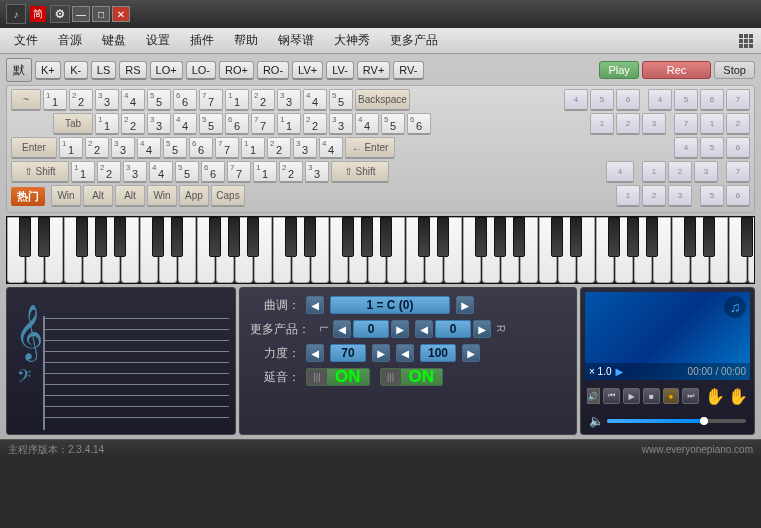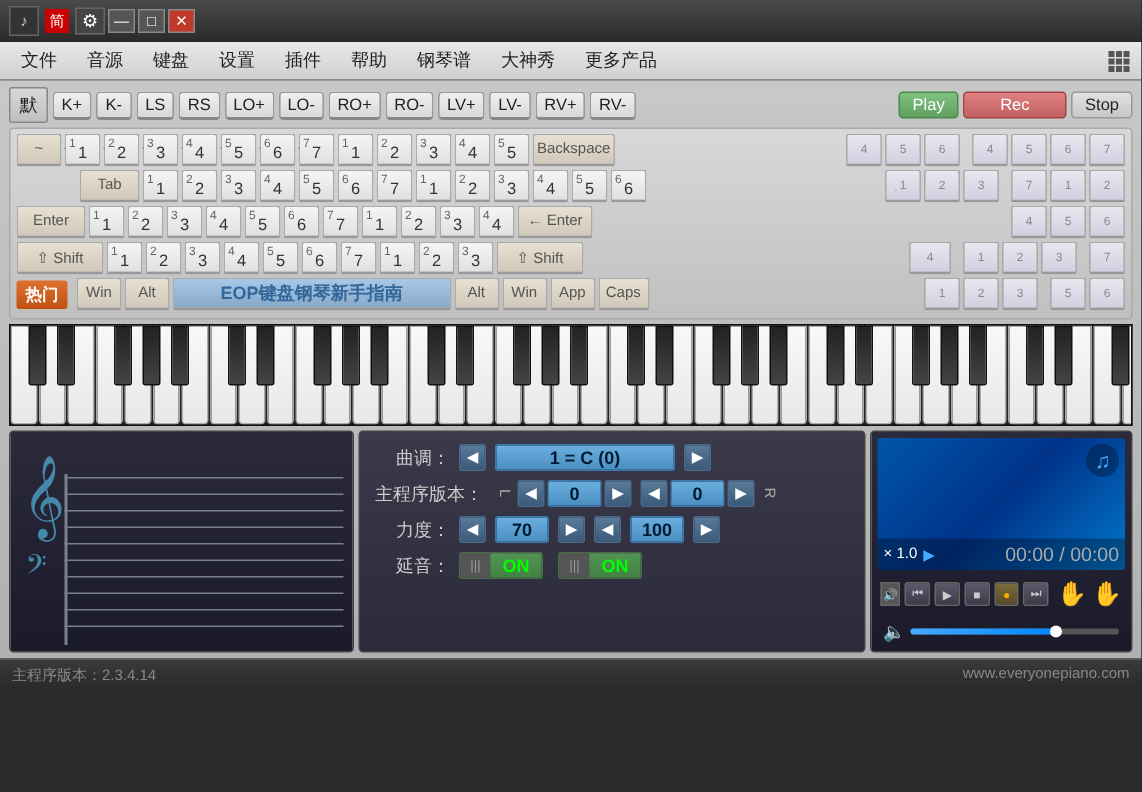--- a/index.html
+++ b/index.html
@@ -317,21 +317,21 @@
       display: flex; align-items: center; justify-content: center;
       font-size: 9px;
       color: #999;
     }
     .ctrl-toggle-on {
       background: linear-gradient(to bottom, #5a9a5a, #3a7a3a);
       padding: 0 8px;
       height: 28px;
       display: flex; align-items: center;
       color: #00ff00;
-      font-size: 12px;
+      font-size: 17px;
       font-weight: bold;
     }
     .left-right-label {
       writing-mode: vertical-rl;
       color: #aaa;
       font-size: 10px;
       margin: 0 2px;
     }
 
     
@@ -374,21 +374,21 @@
     .pb-label {
       color: white;
       font-size: 10px;
     }
     .pb-arrow {
       color: #4af;
       font-size: 10px;
     }
     .pb-time {
       color: #aaa;
-      font-size: 13px;
+      font-size: 10px;
       margin-left: auto;
     }
     #transport-bar {
       display: flex;
       align-items: center;
       gap: 3px;
       padding: 2px;
     }
     .transport-btn {
       width: 20px; height: 16px;
@@ -815,21 +815,20 @@
           <span style="font-size:8px;color:#888;">7</span>
         </div>
     </div>
 
     <div class="kb-row">
       <div class="hot-area">
         <div class="hot-label">热门</div>
       </div>
       <div class="key key-special" style="min-width:30px;margin-left:4px;">Win</div>
       <div class="key key-special" style="min-width:30px;">Alt</div>
-      <div class="key key-blue" style="flex:1;min-width:150px;font-size:12px;font-weight:bold;color:#336699;">EOP键盘钢琴新手指南</div>
       <div class="key key-special" style="min-width:30px;">Alt</div>
       <div class="key key-special" style="min-width:30px;">Win</div>
       <div class="key key-special" style="min-width:30px;">App</div>
       <div class="key key-special" style="min-width:34px;">Caps</div>
       <div style="flex:1;"></div>
       <div class="key-numpad">
           <span style="font-size:8px;color:#888;">1</span>
         </div>
       <div class="key-numpad">
           <span style="font-size:8px;color:#888;">2</span>
@@ -954,21 +953,21 @@
     <div id="controls-panel">
 
       <div class="ctrl-row">
         <div class="ctrl-label">曲调：</div>
         <div class="ctrl-arrow">◀</div>
         <div class="ctrl-value" style="min-width:120px;text-align:center;">1 = C (0)</div>
         <div class="ctrl-arrow">▶</div>
       </div>
 
       <div class="ctrl-row">
-        <div class="ctrl-label">主程序版本：</div>
+        <div class="ctrl-label">更多产品：</div>
         <div style="display:flex;align-items:center;gap:2px;">
           <span class="left-right-label">L</span>
           <div class="ctrl-arrow">◀</div>
           <div class="ctrl-value ctrl-value-small">0</div>
           <div class="ctrl-arrow">▶</div>
         </div>
         <div style="display:flex;align-items:center;gap:2px;">
           <div class="ctrl-arrow">◀</div>
           <div class="ctrl-value ctrl-value-small">0</div>
           <div class="ctrl-arrow">▶</div>

